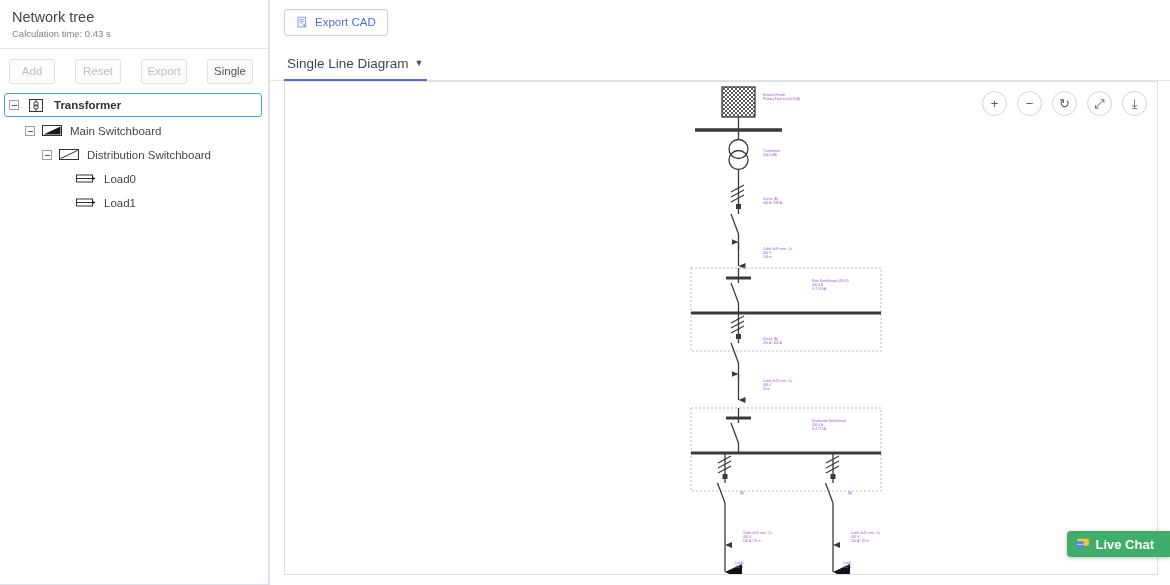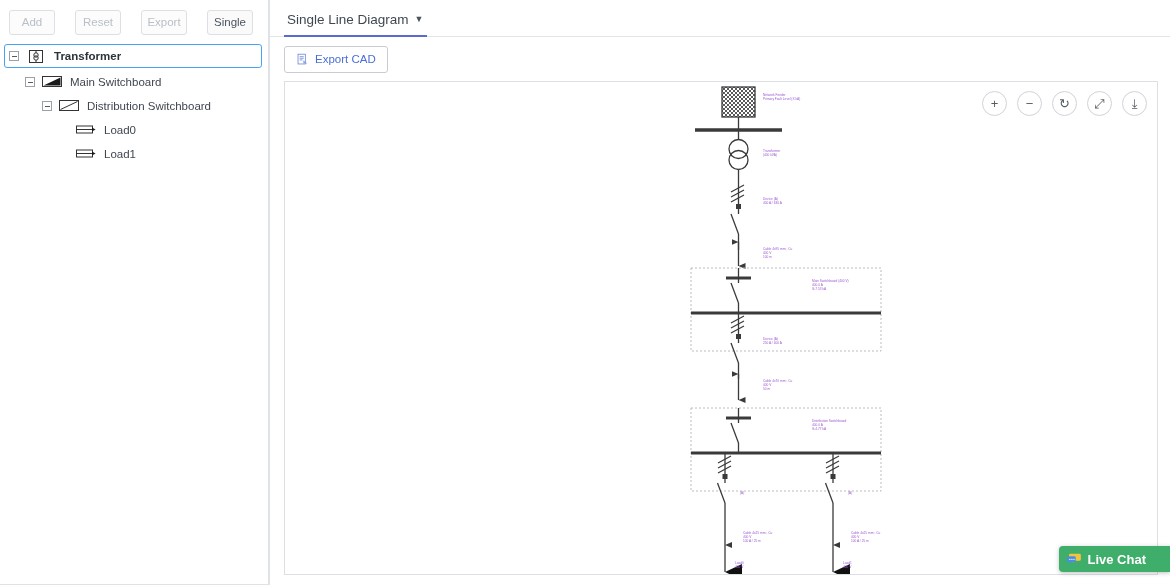--- a/index.html
+++ b/index.html
@@ -124,35 +124,39 @@
     width: 25px; height: 25px; border-radius: 50%;
     border: 1px solid #cfd3d8; background: #fff;
     display: flex; align-items: center; justify-content: center;
     color: #555d65;
   }
 
   #sld { position:absolute; left:0; top:0; }
 
   
   #live-chat {
-    position: absolute; right: 0px; bottom: 13px;
+    position: absolute; right: 0px; bottom: 28px;
     height: 26px; display: flex; align-items: center; gap: 5px;
     background: #3fae6a; border-radius: 4px 0 0 4px;
-    padding: 0 24px 0 8px;
+    padding: 0 16px 0 8px;
     color: #fff; font-size: 13px; font-weight: bold;
     box-shadow: 0 1px 4px rgba(0,0,0,.25);
   }
 </style>
 </head>
 <body>
 
 <div id="app">
 
   <div id="left-panel">
 
+    <div id="tree-header">
+      <div id="tree-title">Network tree</div>
+      <div id="tree-subtitle">Calculation time: 0.43 s</div>
+    </div>
 
     <div id="tree-toolbar">
         <div class="tbtn disabled">Add</div>
         <div class="tbtn disabled">Reset</div>
         <div class="tbtn disabled">Export</div>
         <div class="tbtn enabled">Single</div>
       </div>
 
     <div id="tree-body">
         <div class="tnode selected" style="margin-left: 0px;">
@@ -197,38 +201,38 @@
             <rect x="1.5" y="3" width="16" height="7" fill="#fff" stroke="#333"></rect>
             <line x1="1.5" y1="6.5" x2="17.5" y2="6.5" stroke="#333"></line>
             <path d="M17 4.6 L20.5 6.5 L17 8.4 z" fill="#1a1a1a"></path>
           </svg>
           <span class="tlabel">Load1</span>
         </div>
       </div>
   </div>
 
   <div id="right-panel">
-
-    <div id="tabbar">
-      <div id="tab-sld">
-        <span>Single Line Diagram</span>
-        <span id="chevron">▼</span>
-      </div>
-    </div>
 
     <div id="toolbar-row">
       <div id="export-cad">
         <svg width="13" height="13" viewBox="0 0 16 16">
           <rect x="2.5" y="1.5" width="9" height="12" fill="#fff" stroke="#6b86d8" stroke-width="1"></rect>
           <line x1="4.5" y1="4.5" x2="9.5" y2="4.5" stroke="#6b86d8"></line>
           <line x1="4.5" y1="6.5" x2="9.5" y2="6.5" stroke="#6b86d8"></line>
           <line x1="4.5" y1="8.5" x2="8" y2="8.5" stroke="#6b86d8"></line>
           <path d="M9 9 l5 4 -5 0 z" fill="#8fa4e0"></path>
         </svg>
         <span>Export CAD</span>
+      </div>
+    </div>
+
+    <div id="tabbar">
+      <div id="tab-sld">
+        <span>Single Line Diagram</span>
+        <span id="chevron">▼</span>
       </div>
     </div>
 
     <div id="canvas-wrap">
       <div id="canvas">
 
         <div id="zoom-tools">
             <div class="ztool">
               <span style="font-size: 13px; line-height: 1;">+</span>
             </div>

